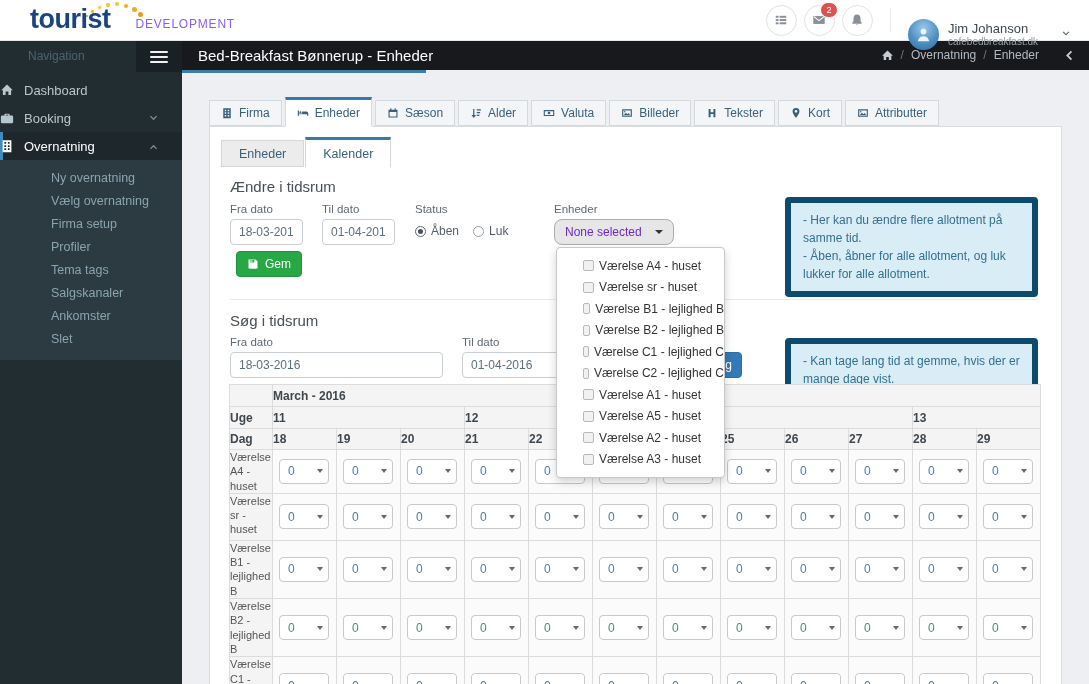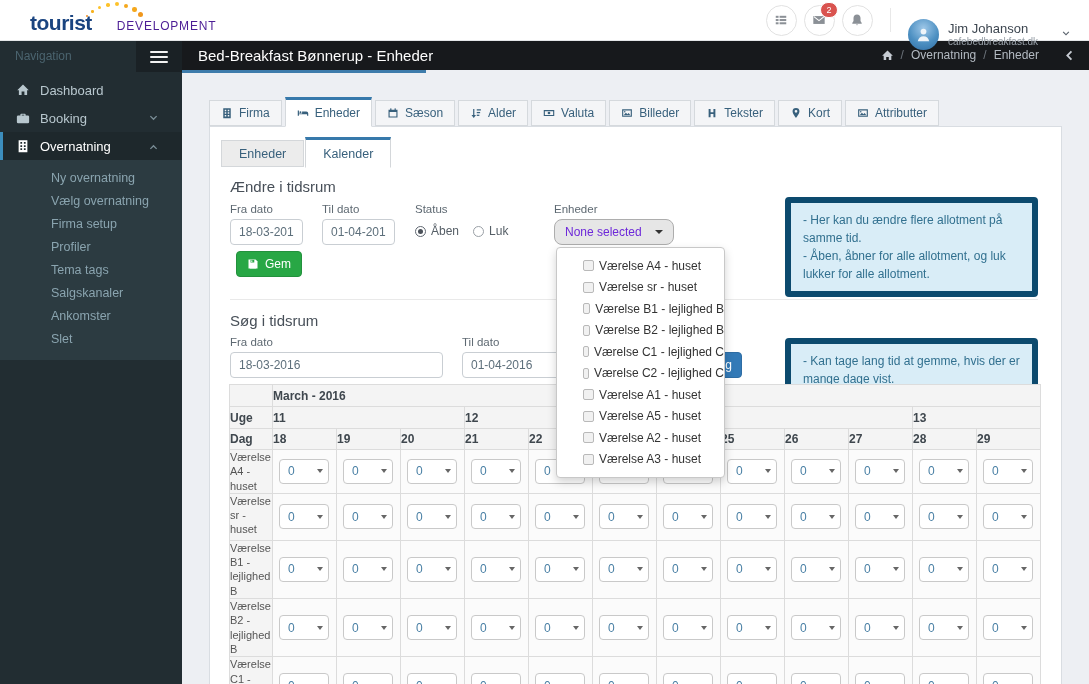--- a/index.html
+++ b/index.html
@@ -7,22 +7,22 @@
     width:1089px;height:684px;position:relative;overflow:hidden;
     font-family:"Liberation Sans",sans-serif;background:#edeff3;
     -webkit-font-smoothing:antialiased;
   }
   .abs{position:absolute;}
 
   
   .top-header{left:0;top:0;width:1089px;height:40px;background:#fff;border-bottom:1px solid #e4e6e8;z-index:20;}
   .logo{left:30px;top:3px;height:34px;}
   .logo-text{position:absolute;left:0;bottom:2px;white-space:nowrap;}
-  .logo-part1{font-size:21px;font-weight:700;color:#1a4480;letter-spacing:-.5px;}
-  .logo-part2{font-size:12px;font-weight:400;color:#4c1d95;letter-spacing:.8px;margin-left:2px;padding-left:23px;}
+  .logo-part1{font-size:27px;font-weight:700;color:#1a4480;letter-spacing:-.5px;}
+  .logo-part2{font-size:12px;font-weight:400;color:#8b5cf6;letter-spacing:.8px;margin-left:2px;padding-left:23px;}
   .sun{position:absolute;left:56px;top:0;width:60px;height:16px;}
   .sun span{position:absolute;border-radius:50%;background:#f5a81d;}
   .sun .s1{left:0;top:12px;width:2px;height:2px;background:#f08c1d;}
   .sun .s2{left:5px;top:7px;width:2.5px;height:2.5px;background:#f6b11e;}
   .sun .s3{left:12px;top:3px;width:3px;height:3px;background:#fdc22a;}
   .sun .s4{left:20px;top:0;width:3.5px;height:3.5px;background:#fdc22a;}
   .sun .s5{left:29px;top:-1px;width:4px;height:4px;background:#fdc22a;}
   .sun .s6{left:38px;top:1px;width:4px;height:4px;}
   .sun .s7{left:46px;top:4px;width:4.5px;height:4.5px;}
   .sun .s8{left:52px;top:9px;width:5px;height:5px;background:#f0971d;}
@@ -38,26 +38,26 @@
   .avatar{width:31px;height:31px;border-radius:50%;background:radial-gradient(circle at 50% 30%,#9ec7e8 0%,#4d90c2 55%,#2e6da4 100%);
     overflow:hidden;position:relative;flex:0 0 auto;}
   .avatar .ico{position:absolute;left:7px;top:7px;width:17px;height:17px;color:#eef4f9;}
   .user-name{font-size:13px;color:#3d4650;line-height:14px;}
   .user-org{font-size:10px;color:#9aa2aa;line-height:11px;}
   .chev-dn{width:10px;height:10px;color:#5a636d;margin-left:14px;}
 
   
   .sidebar{left:0;top:40px;width:182px;height:644px;background:#222d32;z-index:10;}
   .side-head{height:33px;position:relative;}
-  .side-head-label{font-size:12px;color:#4b646f;line-height:33px;padding-left:15px;}
+  .side-head-label{font-size:12px;color:#4b646f;line-height:33px;padding-left:15px;margin-left:13px;}
   .hamburger{position:absolute;right:0;top:1px;width:46px;height:31px;background:#1a2125;cursor:pointer;
     display:flex;flex-direction:column;align-items:center;justify-content:center;gap:3px;}
   .hamburger i{display:block;width:18px;height:2px;background:#f2f2f2;border-radius:1px;}
   .side-menu{margin-top:3px;}
-  .side-item{height:28px;display:flex;align-items:center;padding-left:16px;color:#b8c7ce;font-size:13px;cursor:pointer;position:relative;}
+  .side-item{height:28px;display:flex;align-items:center;color:#b8c7ce;font-size:13px;cursor:pointer;position:relative;}
   .side-item .ico{width:14px;height:14px;margin-right:10px;flex:0 0 auto;}
   .side-item .chev{position:absolute;right:13px;width:11px;height:11px;color:#7a8d96;}
   .side-item.active{background:#1e282c;color:#fff;box-shadow:inset 3px 0 0 #3c8dbc;}
   .submenu{background:#2c3b41;padding:7px 0 9px 0;}
   .sub-item{height:23px;line-height:23px;padding-left:51px;font-size:12.5px;color:#8aa4af;cursor:pointer;}
 
   
   .content-header{left:182px;top:40px;width:907px;height:30px;background:#17191c;color:#fff;display:flex;align-items:center;z-index:15;}
   .page-title{font-size:15px;color:#fdfdfd;padding-left:16px;font-weight:400;}
   .crumbs{margin-left:auto;display:flex;align-items:center;gap:7px;padding-right:14px;font-size:12px;color:#a9b0b8;}

